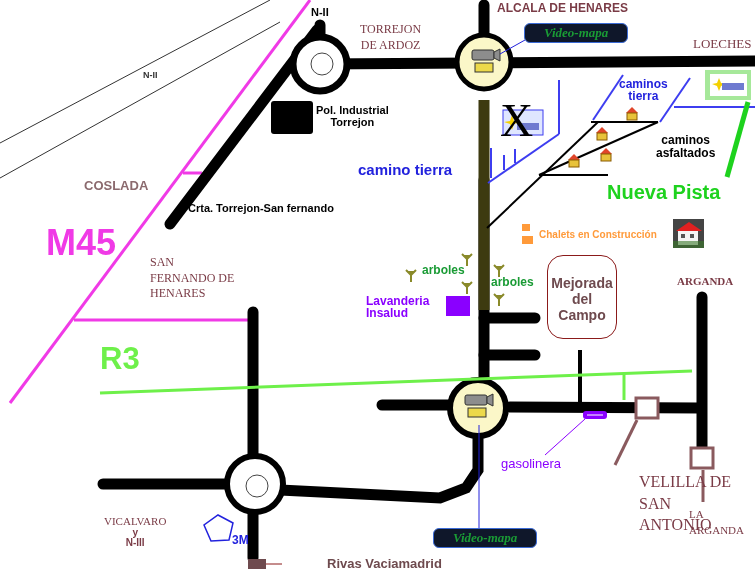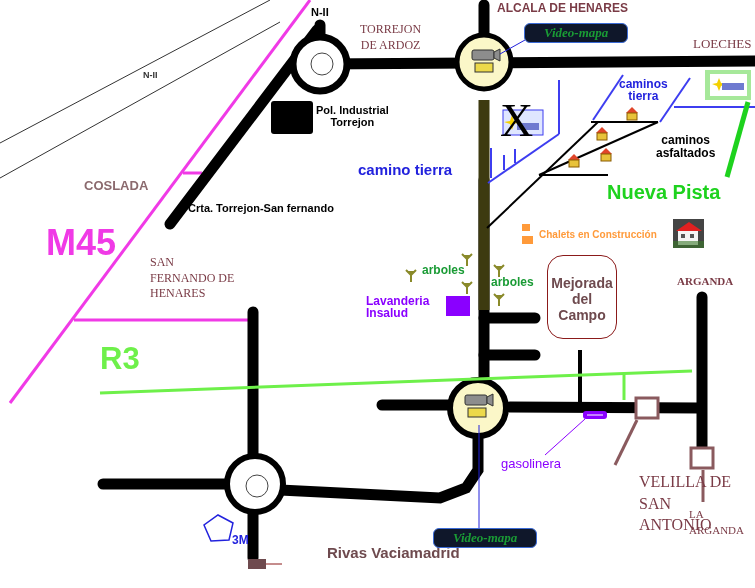--- a/index.html
+++ b/index.html
@@ -195,30 +195,35 @@
   </div>
   <span class="lbl bold" style="left:497px;top:2px;font-size:12px;color:#7a3b46;">ALCALA DE HENARES</span>
   <span class="lbl town" style="left:693px;top:37px;font-size:13px;">LOECHES</span>
   <span class="lbl bold" style="left:48px;top:179px;font-size:13px;color:#8b6a6e;margin-left:36px;">COSLADA</span>
   <div class="lbl town" style="left:150px;top:255px;line-height:1.3;">
     <div>SAN</div>
     <div>FERNANDO DE</div>
     <div>HENARES</div>
   </div>
   <span class="lbl town" style="left:677px;top:275px;font-size:11px;font-weight:bold;">ARGANDA</span>
+  <div class="lbl town" style="left:104px;top:516px;text-align:center;line-height:1.05;font-size:11px;">
+    <div>VICALVARO</div>
+    <div class="bold" style="font-family:'Liberation Sans',sans-serif;font-size:10px;">y</div>
+    <div class="bold" style="font-family:'Liberation Sans',sans-serif;font-size:10px;">N-III</div>
+  </div>
   <div class="lbl town" style="left:607px;top:471px;line-height:1.35;font-size:16px;margin-left:32px;">
     <div>VELILLA DE</div>
     <div>SAN</div>
     <div>ANTONIO</div>
   </div>
   <div class="lbl town" style="left:689px;top:507px;line-height:1.45;font-size:11px;">
     <div>LA</div>
     <div>ARGANDA</div>
   </div>
-  <span class="lbl bold" style="left:291px;top:545px;font-size:15px;color:#6e4a4e;padding-left:36px;">Rivas Vaciamadrid</span>
+  <span class="lbl bold" style="left:291px;top:557px;font-size:13px;color:#6e4a4e;padding-left:36px;">Rivas Vaciamadrid</span>
 
   <div class="mejorada" style="left:547px;top:255px;width:68px;height:82px;">
     <div style="margin-top:19px;">Mejorada</div>
     <div>del</div>
     <div>Campo</div>
   </div>
 
   <span class="lbl bold" style="left:46px;top:223px;font-size:36px;color:#f03ae6;">M45</span>
   <span class="lbl bold" style="left:100px;top:342px;font-size:31px;color:#6ef04a;">R3</span>
   <span class="lbl bold" style="left:188px;top:202px;font-size:11px;color:#000;">Crta. Torrejon-San fernando</span>

